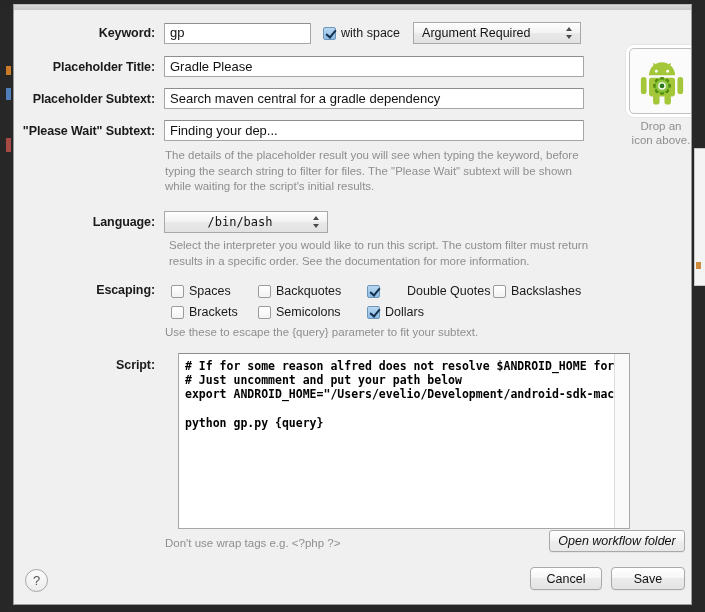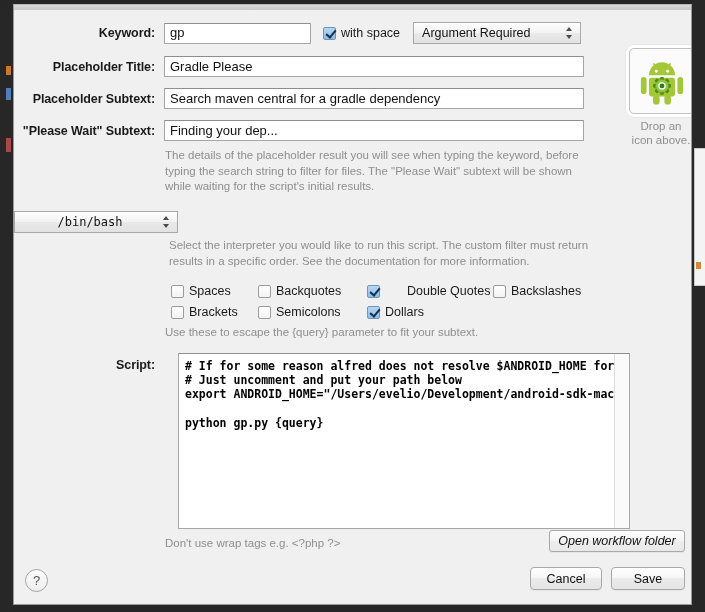--- a/index.html
+++ b/index.html
@@ -303,31 +303,35 @@
     </div>
 
     <div class="row" style="left:0;top:115px;">
       <div class="field-label">"Please Wait" Subtext:</div>
       <input class="txt" type="text" style="width: 420px;" value="Finding your dep...">
     </div>
 
     <div class="hint" style="left:151px;top:143px;width:424px;">The details of the placeholder result you will see when typing the keyword, before typing the search string to filter for files. The "Please Wait" subtext will be shown while waiting for the script's initial results.</div>
 
     <div class="row" style="left:0;top:206px;">
+      <div class="field-label">Language:</div>
       <div class="popup mono" style="width:164px;">
         <span>/bin/bash</span>
         <span class="arrows">
           <i class="up"></i>
             <i class="down"></i>
         </span>
       </div>
     </div>
 
     <div class="hint" style="left:155px;top:233px;width:436px;">Select the interpreter you would like to run this script. The custom filter must return results in a specific order. See the documentation for more information.</div>
 
+    <div class="row" style="left:0;top:278px;">
+      <div class="field-label">Escaping:</div>
+    </div>
 
     <div class="cb-wrap" style="position:absolute;left:157px;top:279px;">
       <span class="cb"></span>
       <span class="cb-label">Spaces</span>
     </div>
     <div class="cb-wrap" style="position:absolute;left:244px;top:279px;">
       <span class="cb"></span>
       <span class="cb-label">Backquotes</span>
     </div>
     <div class="cb-wrap" style="position:absolute;left:353px;top:279px;gap:22px;">

